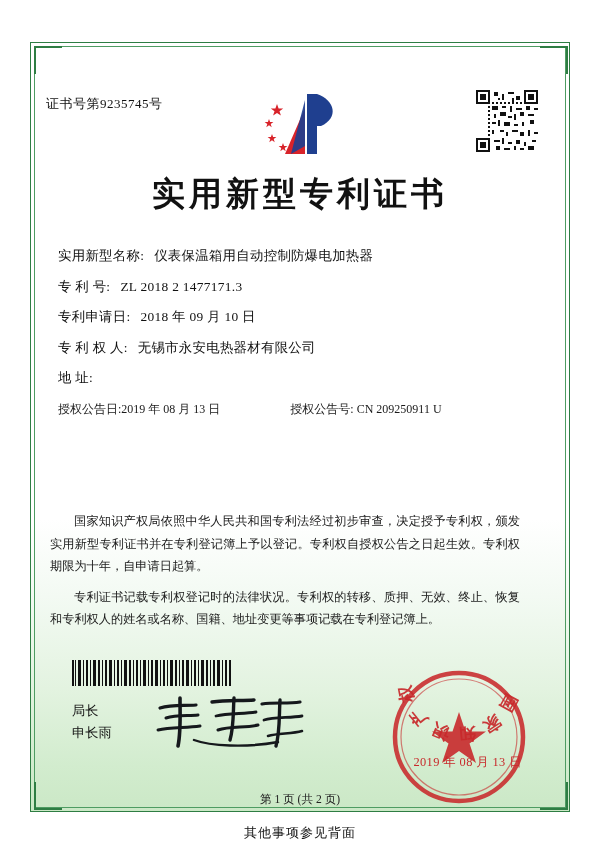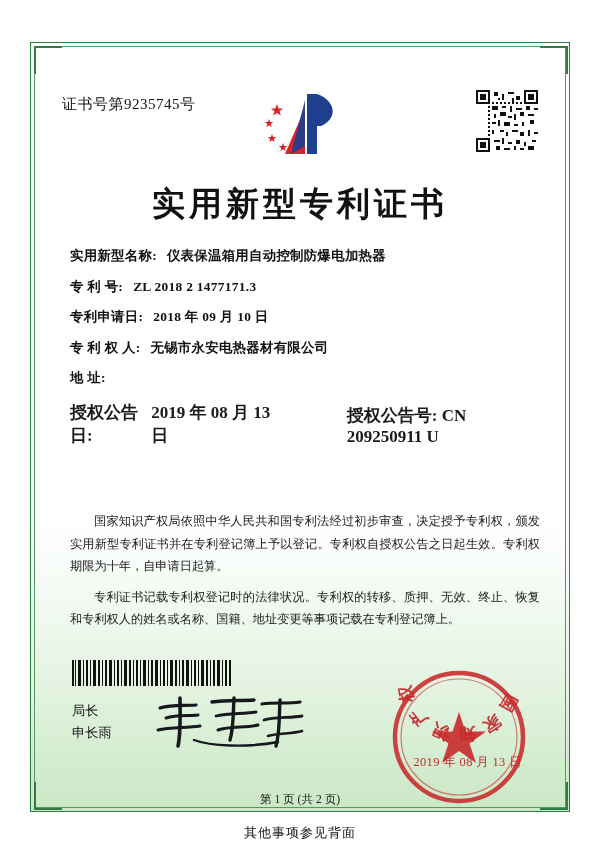--- a/index.html
+++ b/index.html
@@ -66,23 +66,23 @@
     position: absolute;
     width: 26px;
     height: 26px;
     border-color: #2e7d43;
     pointer-events: none;
   }
 
   
   .cert-no {
     position: absolute;
-    left: 62px;
+    left: 46px;
     top: 95px;
-    font-size: 15px;
+    font-size: 13px;
     letter-spacing: 0.5px;
     color: #111;
     text-align: center;
   }
 
   .logo {
     position: absolute;
     left: 255px;
     top: 88px;
     width: 90px;
@@ -95,36 +95,35 @@
     top: 90px;
     width: 62px;
     height: 62px;
     background-color: #fff;
   }
 
   .title {
     position: absolute;
     left: 0;
     right: 0;
-    top: 182px;
+    top: 172px;
     text-align: center;
     font-size: 33px;
     font-weight: bold;
     letter-spacing: 4px;
     color: #111;
     font-family: "DejaVu Serif", "Liberation Serif", serif;
   }
 
   
   .fields {
     position: absolute;
-    left: 70px;
+    left: 58px;
     top: 248px;
     width: 470px;
-    font-weight: bold;
   }
   .row {
     display: flex;
     align-items: baseline;
     margin-bottom: 14.5px;
     font-size: 13.4px;
     color: #111;
     line-height: 1.2;
   }
   .row .label {
@@ -132,32 +131,32 @@
     letter-spacing: 0.3px;
   }
   .row .value {
     margin-left: 10px;
     letter-spacing: 0.3px;
     text-align: right;
   }
 
   .row-dual {
     display: flex;
-    align-items: flex-end;
-    font-size: 17px;
+    align-items: flex-start;
+    font-size: 12px;
     margin-bottom: 14px;
   }
   .row-dual .right-group {
     margin-left: 70px;
   }
 
   
   .paras {
     position: absolute;
-    left: 70px;
+    left: 50px;
     top: 510px;
     width: 470px;
     font-size: 12.2px;
     line-height: 1.85;
     color: #1a1a1a;
     text-align: justify;
   }
   .paras p {
     margin: 0 0 8px 0;
     text-indent: 24px;

